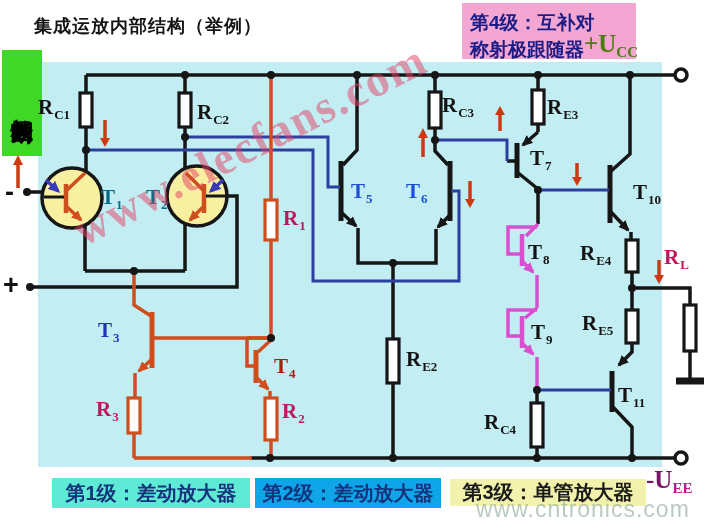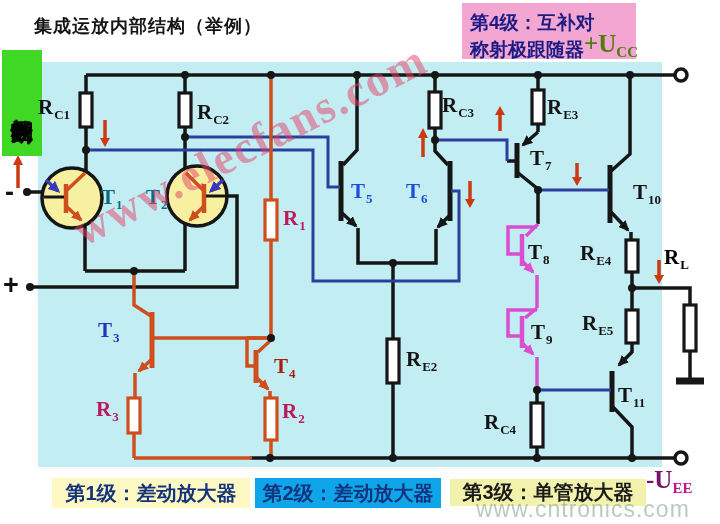--- a/index.html
+++ b/index.html
@@ -16,28 +16,28 @@
   .pm{font-size:27px;font-weight:700;color:#111;}
   #minus-label{left:5px;top:177px;}
   #plus-label{left:3px;top:270px;}
   .pwr{font-weight:700;font-family:"Liberation Serif",serif;}
   #ucc-label{left:584px;top:30px;font-size:25px;color:#4d7c0f;}
   #uee-label{left:646px;top:466px;font-size:25px;color:#7a1468;}
   #uee-label .s{color:#c0168c;}
   .pwr .s{font-size:15px;position:relative;top:5px;}
   .stage-lbl{top:478px;height:30px;font-size:20px;font-weight:700;color:#14337d;
              display:flex;align-items:center;justify-content:center;white-space:nowrap;}
-  #stage1{left:52px;width:198px;background:#fef9c3;}
+  #stage1{left:52px;width:198px;background:#5eead4;}
   #stage2{left:255px;width:186px;background:#0ea5e9;}
   #stage3{left:450px;width:196px;background:#f2f2ac;color:#1a1a1a;top:479px;height:27px;}
   .lbl{position:absolute;font-family:"Liberation Serif",serif;font-size:21px;font-weight:700;
        color:#141414;white-space:nowrap;}
   .lbl .s{font-size:13px;position:relative;top:5px;margin-left:1px;}
   .c-teal1{color:#0a6b85;} .c-teal2{color:#1d4ed8;} .c-blue3{color:#2433bd;}
-  .c-dred{color:#a6200f;} .c-orng{color:#be185d;} .c-rl{color:#000000;}
+  .c-dred{color:#a6200f;} .c-orng{color:#be185d;} .c-rl{color:#be185d;}
   #wm-diag{left:30px;top:118px;width:440px;text-align:center;font-size:46px;font-weight:700;
            color:rgba(228,62,100,0.5);transform:rotate(-27deg);letter-spacing:2px;
            font-family:"Liberation Serif",serif;pointer-events:none;}
   #wm-bottom{left:476px;top:496px;font-size:23px;color:rgba(145,170,155,0.62);letter-spacing:1px;}
   svg{position:absolute;left:0;top:0;}
 </style>
 </head>
 <body>
 
 <div id="page">

